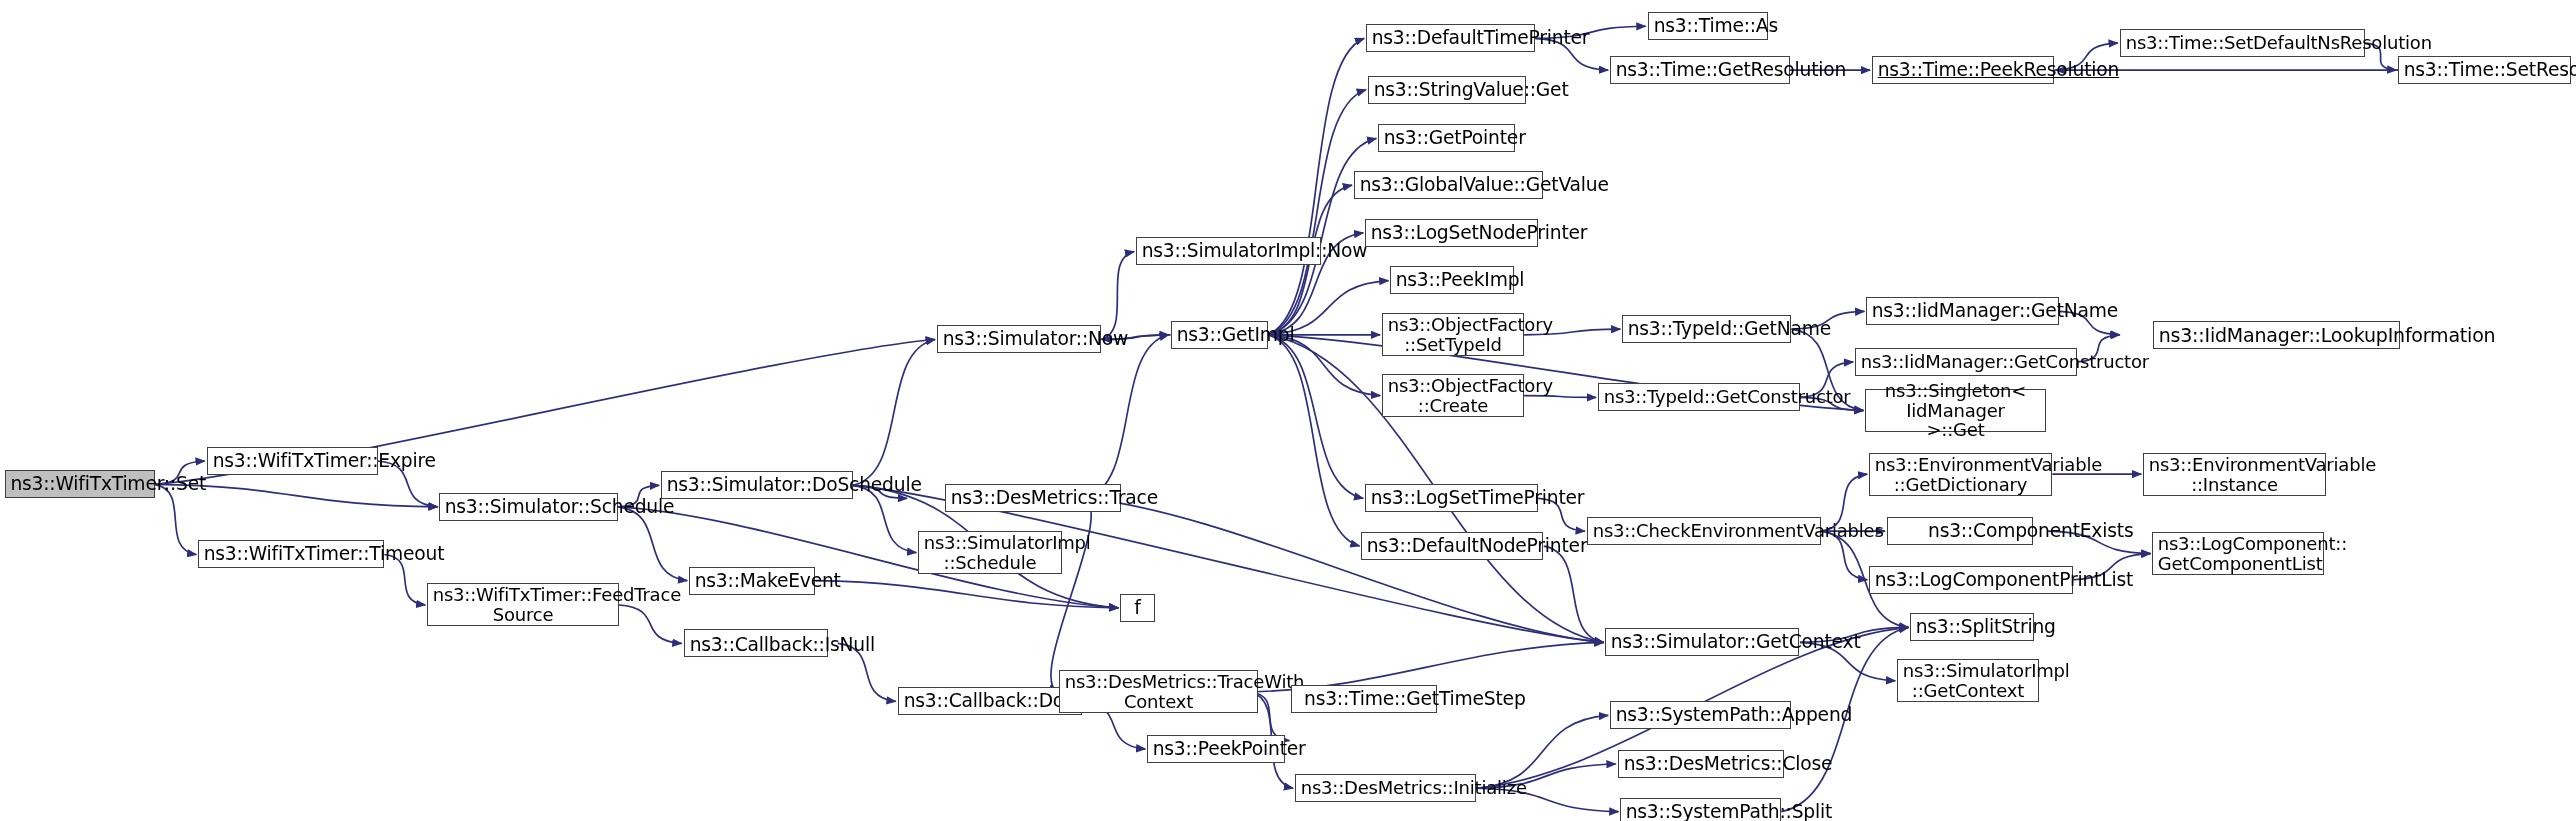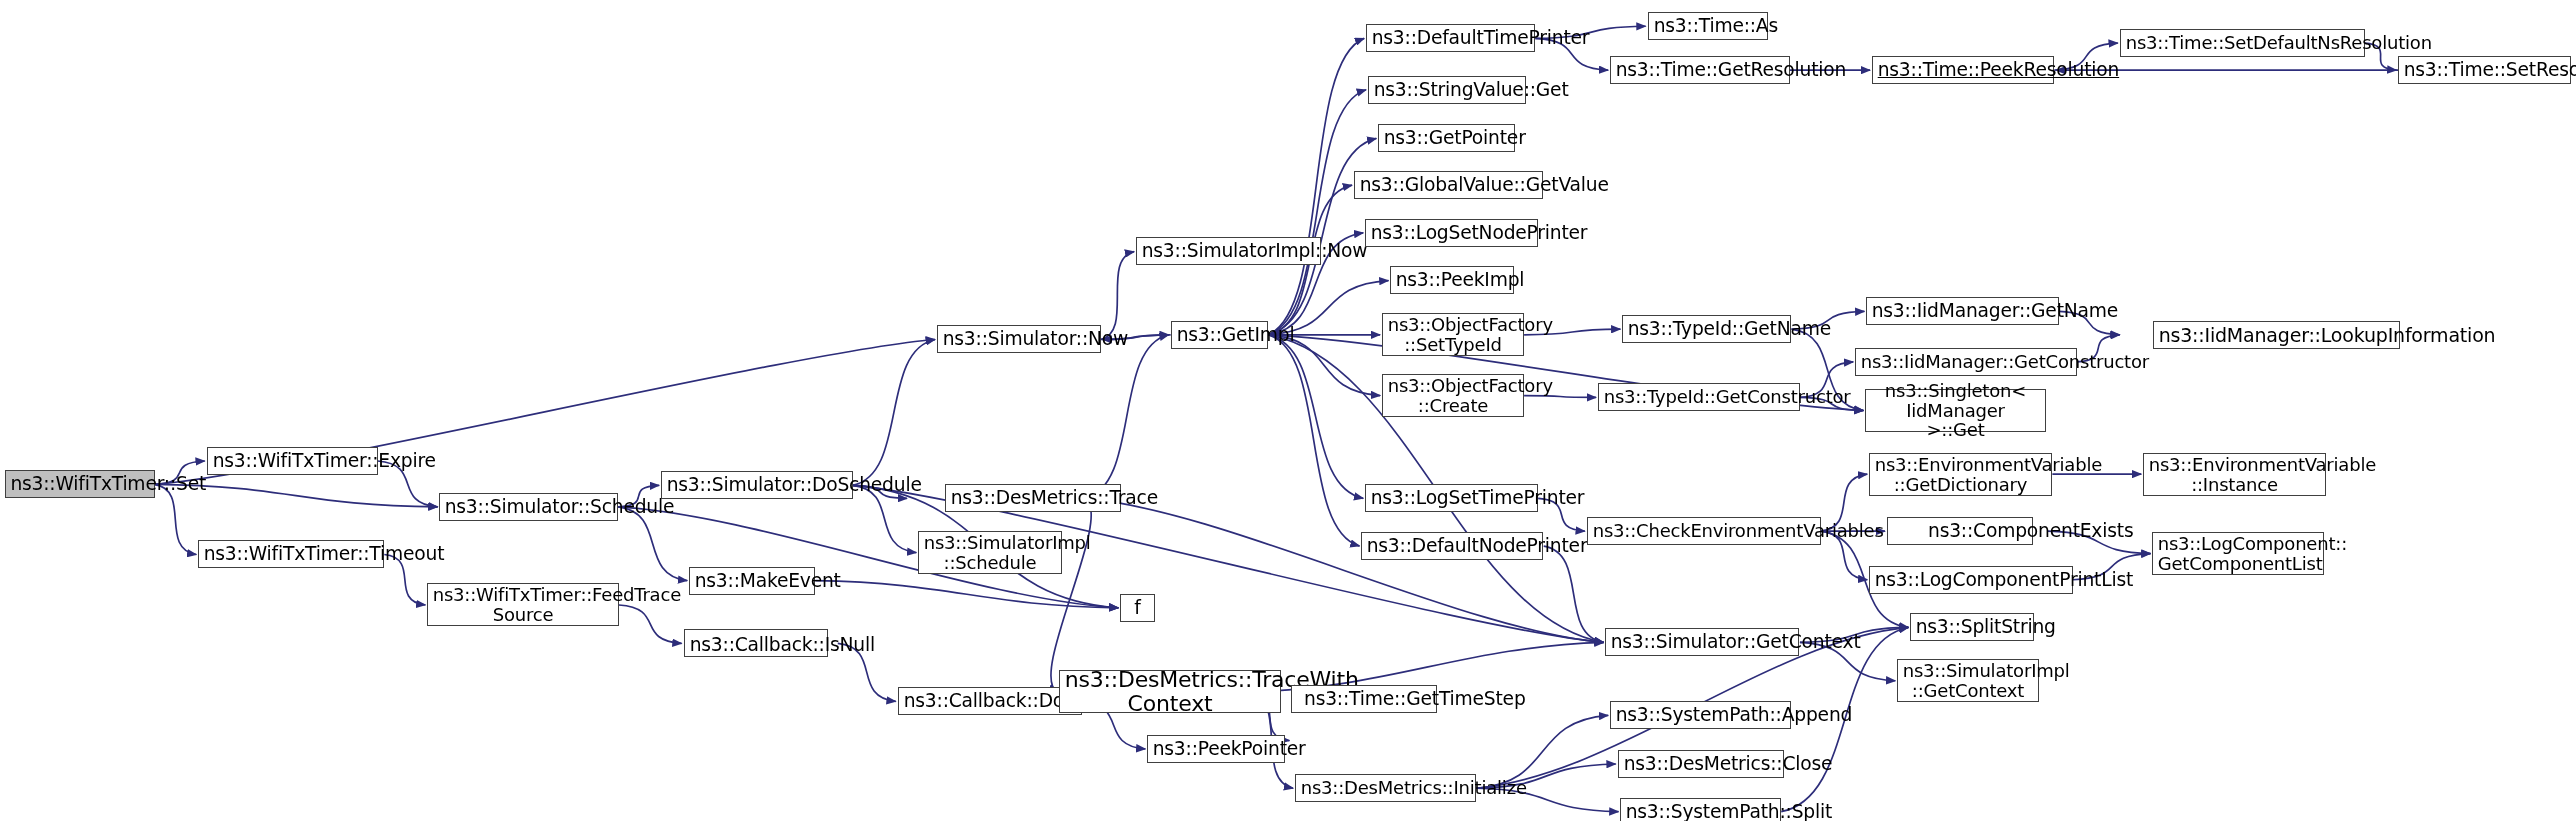--- a/index.html
+++ b/index.html
@@ -104,21 +104,21 @@
       <div class="node" style="left: 439px; top: 493px; width: 179px; height: 28px;"><span class="lbl">ns3::Simulator::Schedule</span></div>
       <div class="node" style="left: 661px; top: 471px; width: 192px; height: 28px;"><span class="lbl">ns3::Simulator::DoSchedule</span></div>
       <div class="node" style="left: 689px; top: 567px; width: 126px; height: 28px;"><span class="lbl">ns3::MakeEvent</span></div>
       <div class="node" style="left: 684px; top: 629px; width: 144px; height: 28px; align-items: flex-end;"><span class="lbl">ns3::Callback::IsNull</span></div>
       <div class="node" style="left: 898px; top: 687px; width: 184px; height: 28px;"><span class="lbl">ns3::Callback::DoPeekImpl</span></div>
       <div class="node" style="left: 1147px; top: 735px; width: 138px; height: 28px;"><span class="lbl">ns3::PeekPointer</span></div>
       <div class="node" style="left: 909px; top: 484px; width: 176px; height: 28px; margin-left: 36px;"><span class="lbl">ns3::DesMetrics::Trace</span></div>
       <div class="node" style="left: 918px; top: 531px; width: 144px; height: 43px; font-size: 18px;"><span class="lbl">ns3::SimulatorImpl
 ::Schedule</span></div>
       <div class="node" style="left: 1120px; top: 594px; width: 35px; height: 28px;"><span class="lbl">f</span></div>
-      <div class="node" style="left: 1059px; top: 670px; width: 222px; height: 43px; font-size: 22px;"><span class="lbl">ns3::DesMetrics::TraceWith
+      <div class="node" style="left: 1059px; top: 670px; width: 199px; height: 43px; font-size: 18px;"><span class="lbl">ns3::DesMetrics::TraceWith
 Context</span></div>
       <div class="node" style="left: 1291px; top: 685px; width: 146px; height: 28px; padding-left: 12px;"><span class="lbl">ns3::Time::GetTimeStep</span></div>
       <div class="node" style="left: 1295px; top: 774px; width: 181px; height: 28px; font-size: 18px;"><span class="lbl">ns3::DesMetrics::Initialize</span></div>
       <div class="node" style="left: 937px; top: 325px; width: 164px; height: 28px;"><span class="lbl">ns3::Simulator::Now</span></div>
       <div class="node" style="left: 1136px; top: 237px; width: 185px; height: 28px;"><span class="lbl">ns3::SimulatorImpl::Now</span></div>
       <div class="node" style="left: 1171px; top: 321px; width: 97px; height: 28px;"><span class="lbl">ns3::GetImpl</span></div>
       <div class="node" style="left: 1366px; top: 24px; width: 169px; height: 28px;"><span class="lbl">ns3::DefaultTimePrinter</span></div>
       <div class="node" style="left: 1648px; top: 12px; width: 120px; height: 28px;"><span class="lbl">ns3::Time::As</span></div>
       <div class="node" style="left: 1610px; top: 56px; width: 180px; height: 28px;"><span class="lbl">ns3::Time::GetResolution</span></div>
       <div class="node" style="left: 1872px; top: 56px; width: 182px; height: 28px; text-decoration: underline;"><span class="lbl">ns3::Time::PeekResolution</span></div>

